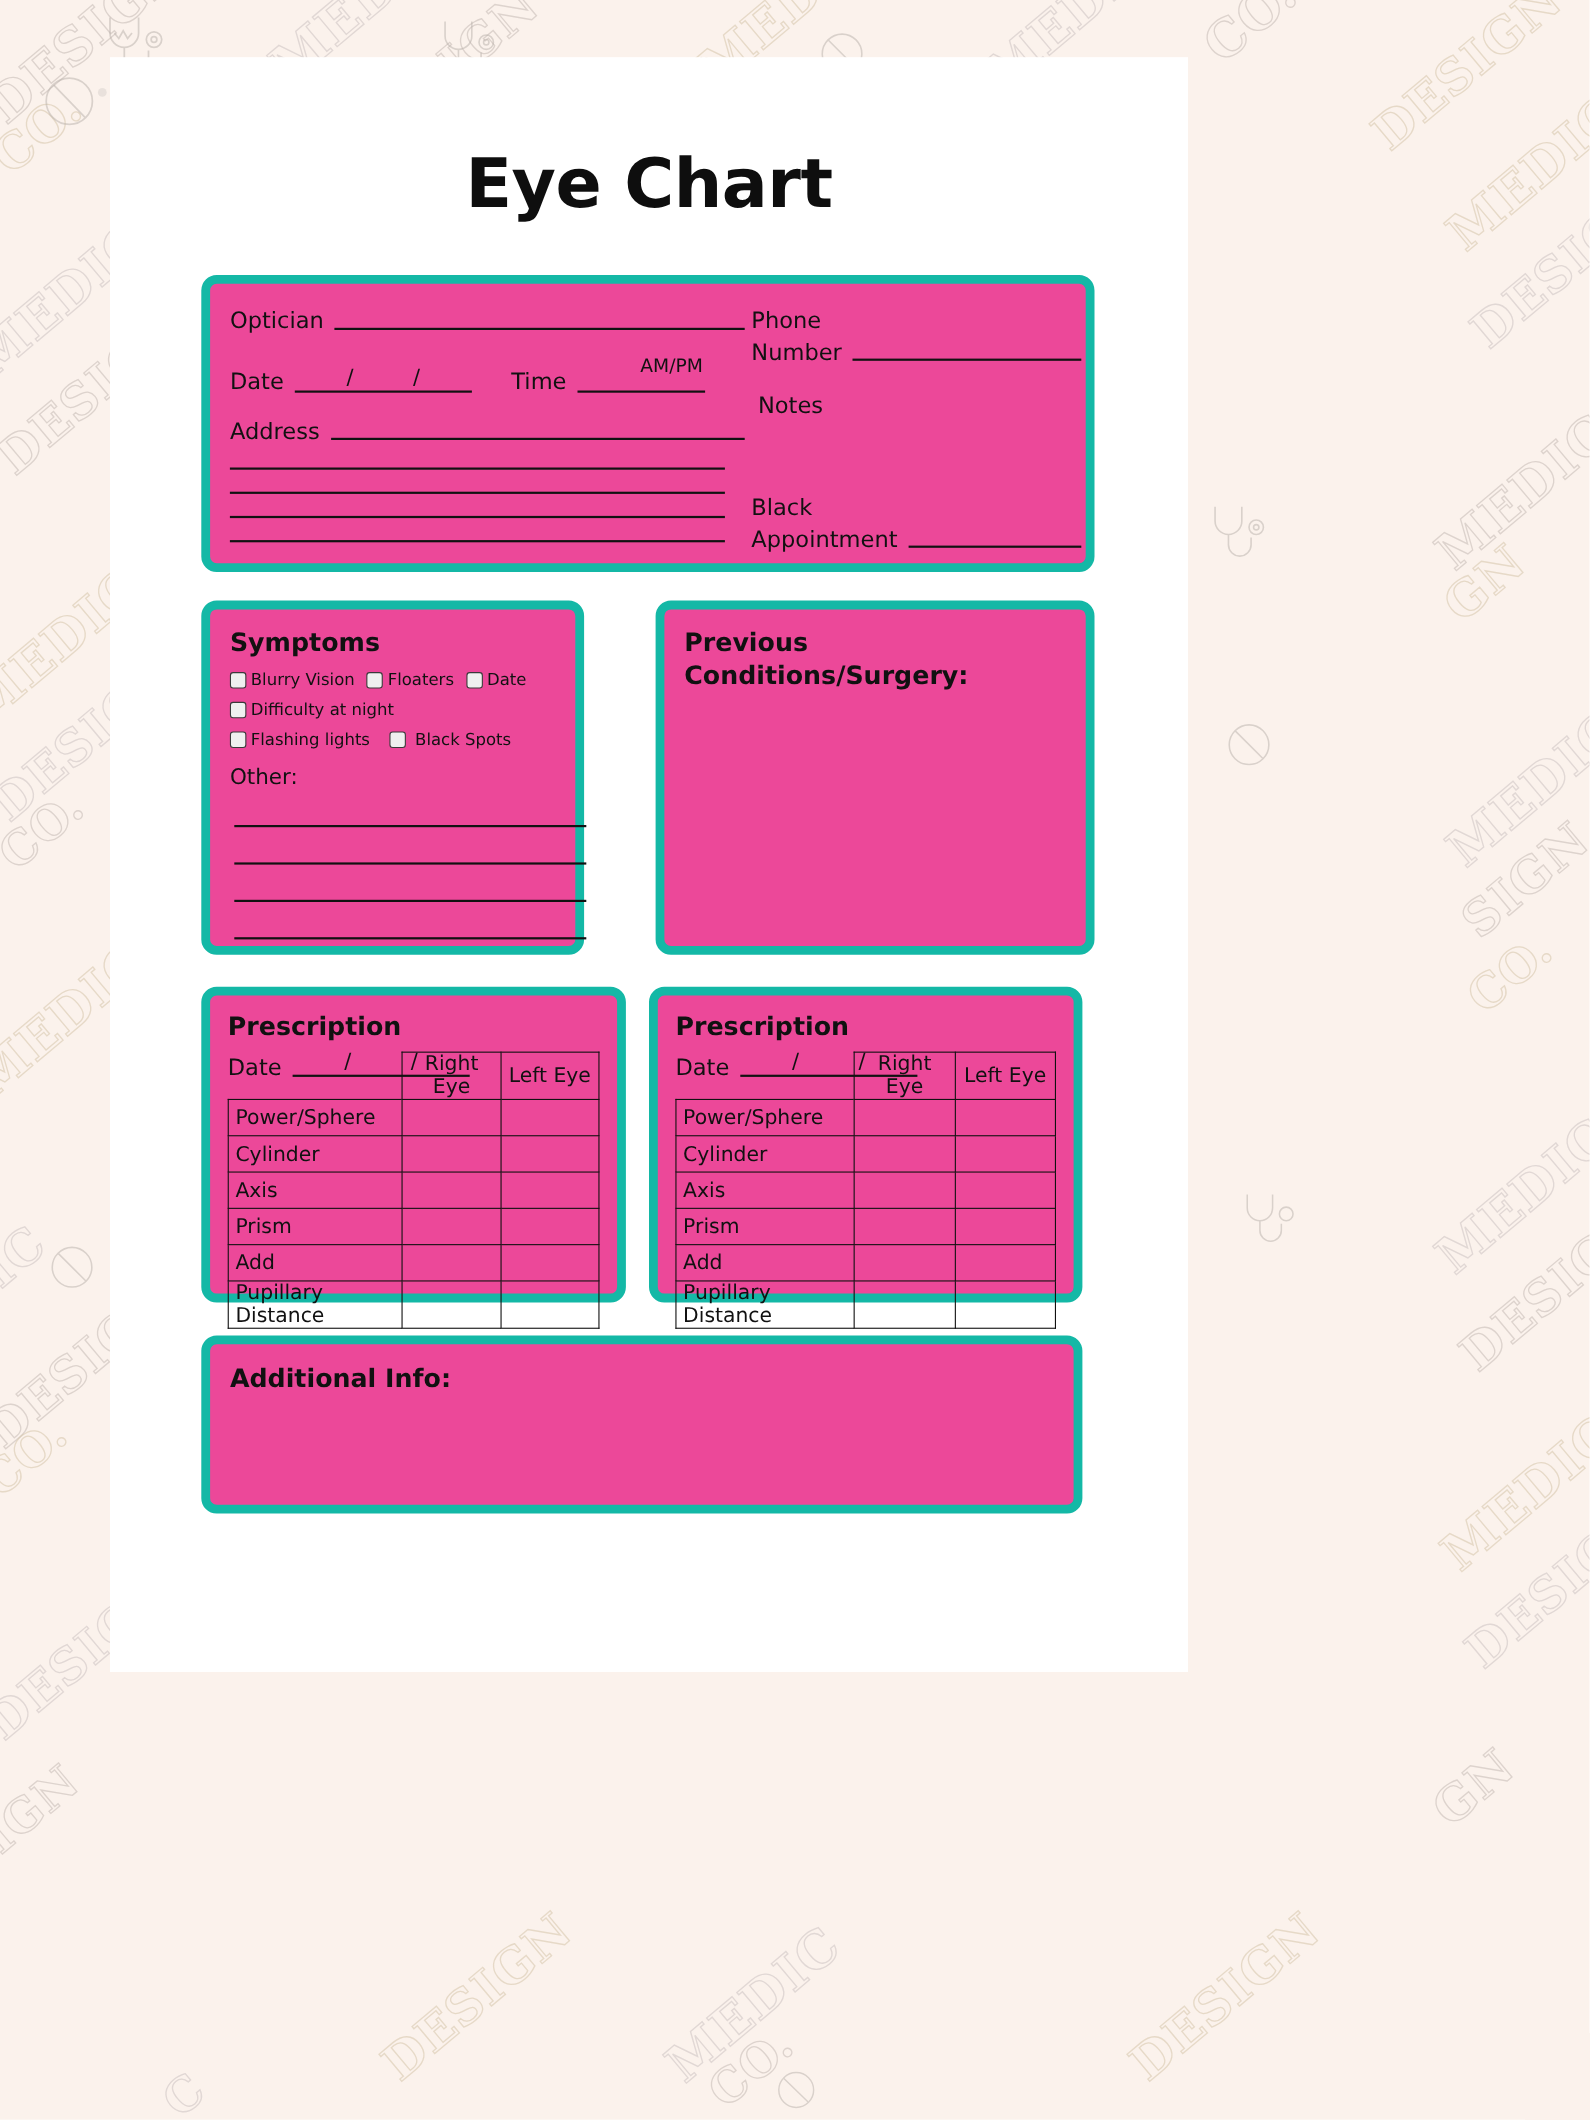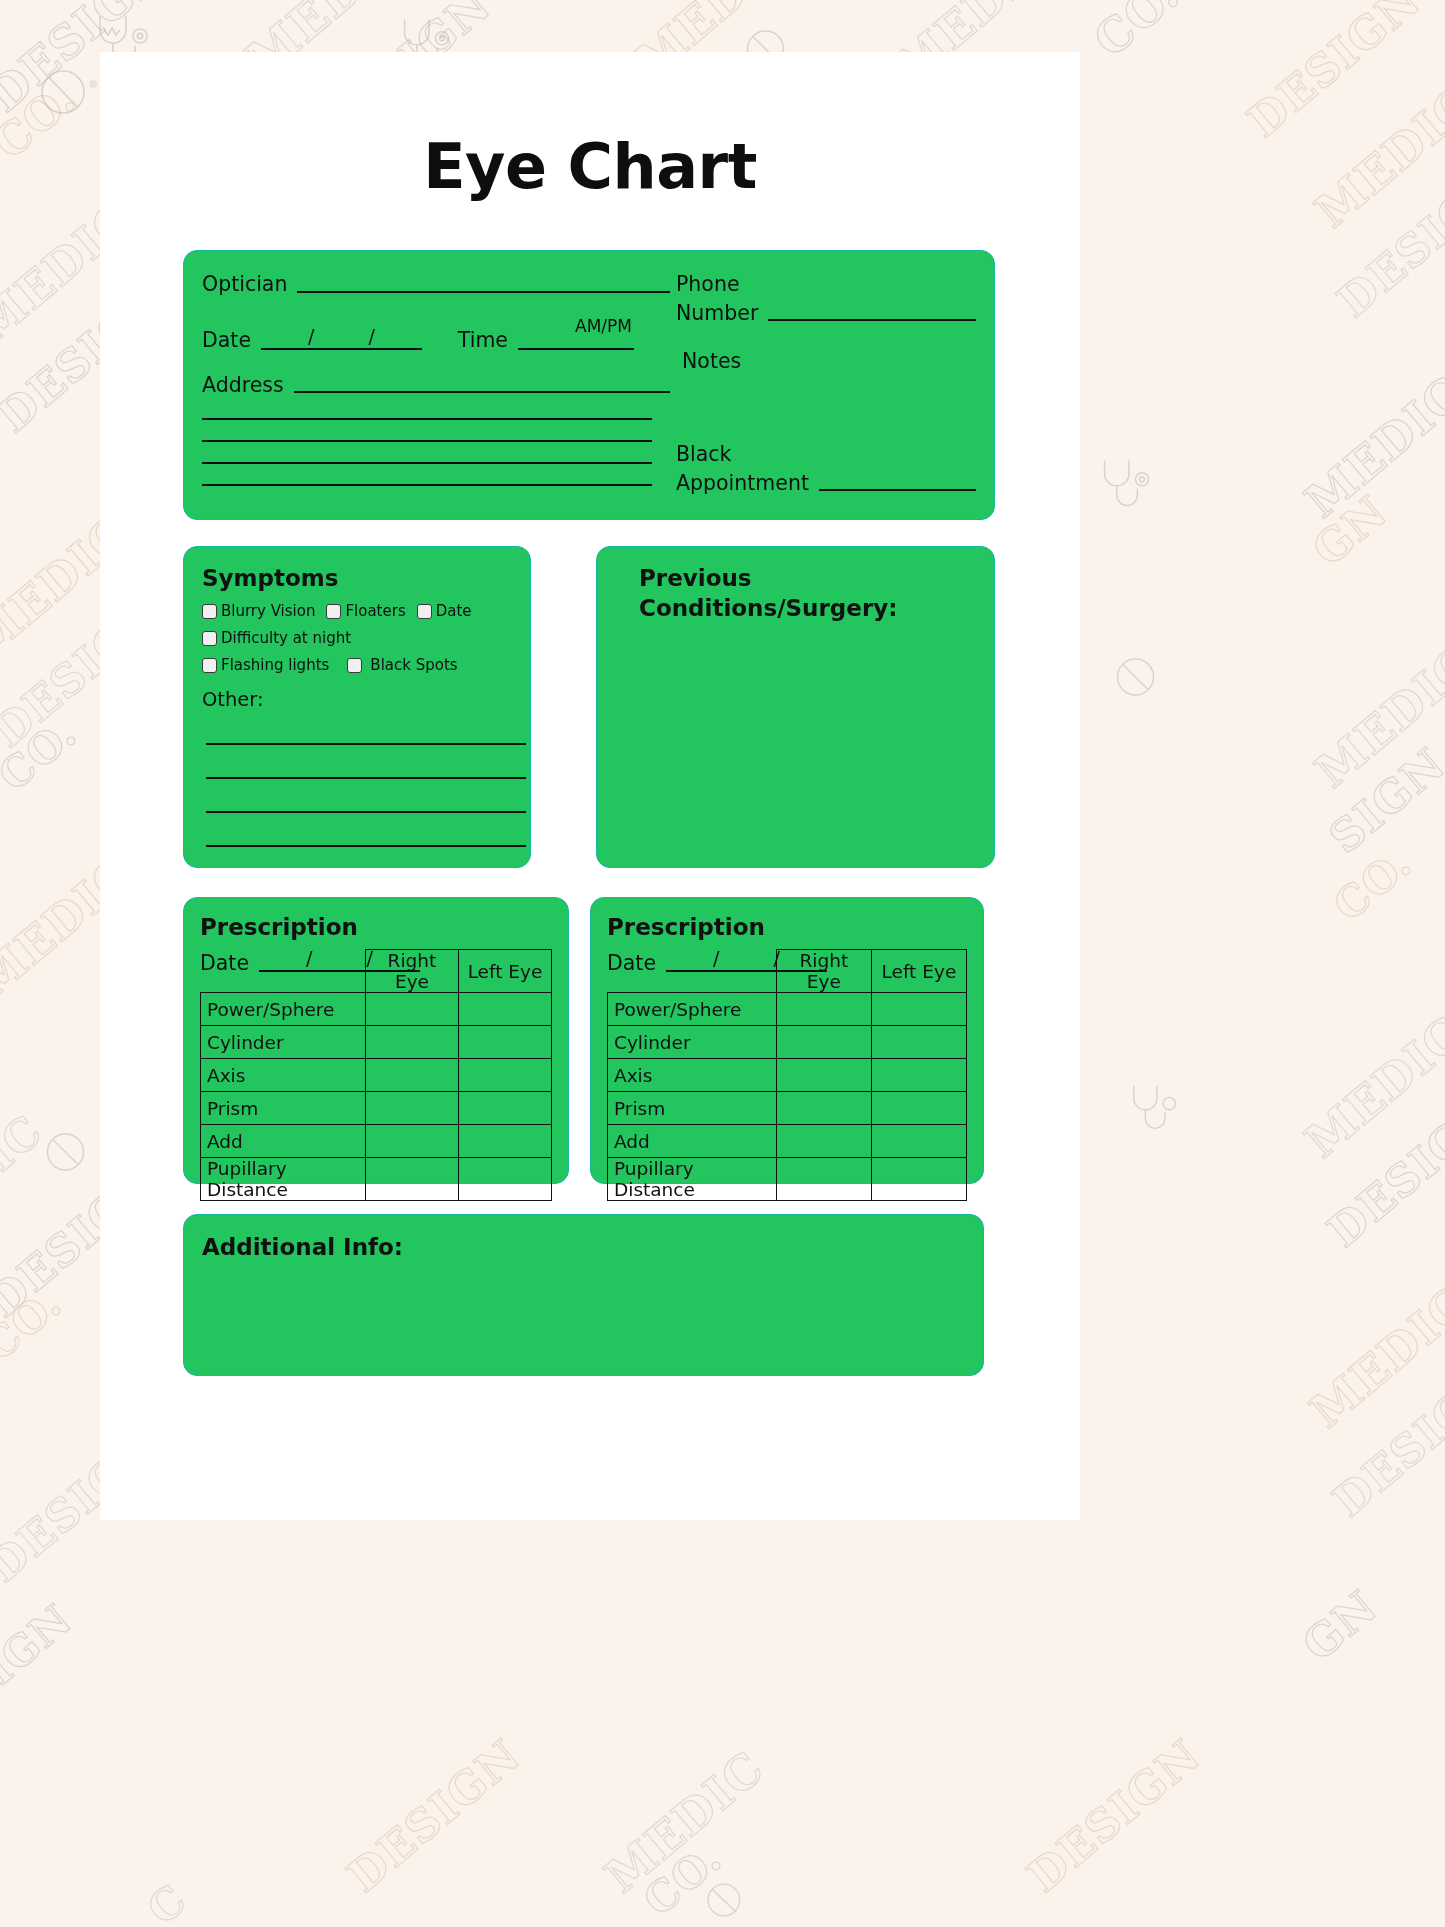--- a/index.html
+++ b/index.html
@@ -57,22 +57,22 @@
     font-size: 62px;
     font-weight: 700;
     color: #0e0e0e;
     margin: 0;
     padding-top: 78px;
     letter-spacing: -0.5px;
     font-family: "DejaVu Sans", sans-serif;
   }
 
   .panel {
-    background: #22c55e;
-    border: 1px solid #14b8a6;
+    background: #ec4899;
+    border: 8px solid #14b8a6;
     border-radius: 14px;
     box-sizing: border-box;
     position: relative;
   }
 
   .panel-title {
     font-size: 23px;
     font-weight: 700;
     color: #111;
     line-height: 1.32;
@@ -164,21 +164,20 @@
   #other-label { font-size: 19.5px; margin-top: 14px; color:#111; }
   .other-rule { width: 320px; margin-left: 4px; margin-top: 32px; }
 
   
   #prev-panel {
     position: absolute;
     left: 496px;
     top: 494px;
     width: 399px;
     height: 322px;
-    padding-left: 24px;
   }
   #prev-title { padding: 16px 18px 0 18px; }
 
   
   .rx-panel {
     position: absolute;
     top: 845px;
     width: 386px;
     height: 287px;
   }

